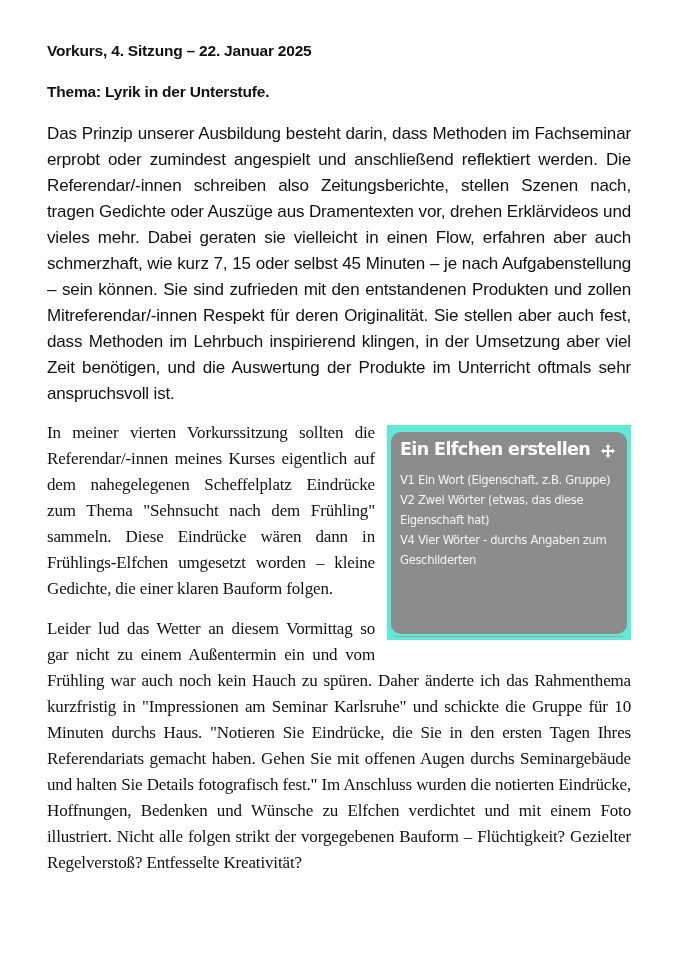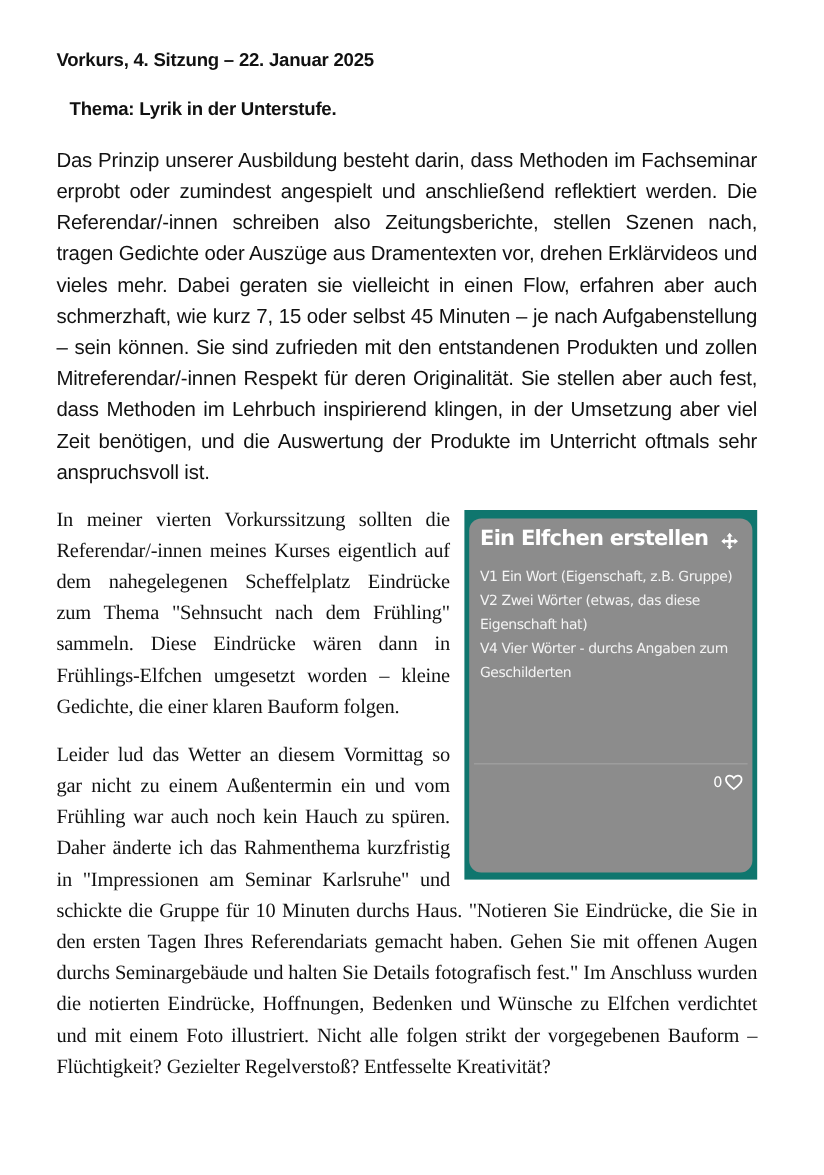--- a/index.html
+++ b/index.html
@@ -1,25 +1,25 @@
 <!DOCTYPE html>
 <html><head>
 <meta charset="utf-8">
 <style>
   html, body { margin: 0; padding: 0; background: #ffffff; }
   body { width: 687px; height: 979px; position: relative; overflow: hidden;
          font-family: "Liberation Sans", "DejaVu Sans", sans-serif; color: #111111; }
   .heading { font-weight: bold; font-size: 15.5px; line-height: 20px; margin: 0; letter-spacing: -0.2px; }
   .h1 { position: absolute; left: 47px; top: 41px; }
-  .h2 { position: absolute; left: 58px; top: 82px; }
+  .h2 { position: absolute; left: 47px; top: 82px; }
   .para { font-size: 17px; line-height: 26px; text-align: justify; margin: 0; letter-spacing: -0.15px; }
   .p1 { position: absolute; left: 47px; top: 121px; width: 584px; }
   .wrap { position: absolute; left: 47px; top: 420px; width: 584px; }
   .wrap .para { text-align: justify; font-family: Liberation Serif, serif; }
-  .card-outer { float: right; width: 244px; height: 308px; background: #0f766e;
+  .card-outer { float: right; width: 244px; height: 215px; background: #5eead4;
                 margin: 5px 0 6px 12px; position: relative; }
   .card { position: absolute; left: 4px; top: 7px; right: 4px; bottom: 6px;
           background: #8c8c8c; border-radius: 10px; color: #ffffff; }
   .card-title { position: absolute; left: 9px; top: 7px; font-size: 17.5px; font-weight: bold;
                 font-family: "DejaVu Sans", sans-serif; letter-spacing: -0.6px; color: #ffffff; }
   .move-icon { position: absolute; right: 12px; top: 12px; width: 14px; height: 14px; }
   .card-list { position: absolute; left: 9px; top: 38px; right: 8px; font-size: 11.6px;
                line-height: 20px; letter-spacing: -0.35px; font-family: "DejaVu Sans", sans-serif;
                color: #f4f4f4; }
   .card-list div { margin: 0; }

